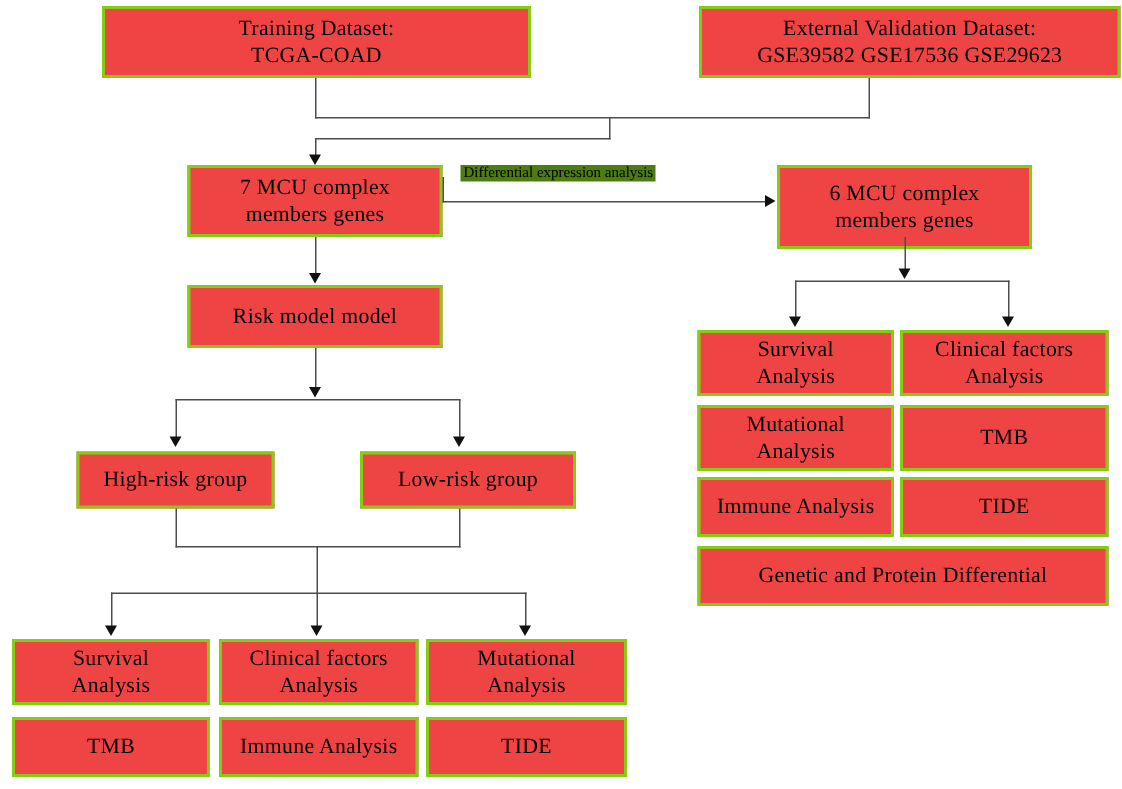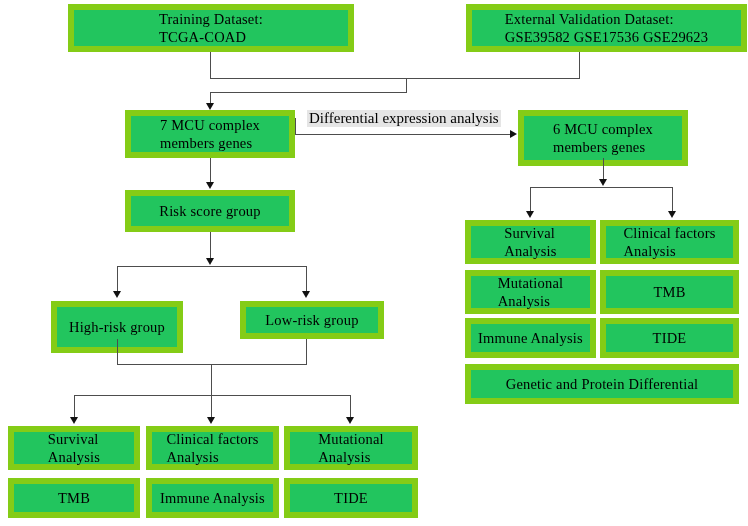--- a/index.html
+++ b/index.html
@@ -12,25 +12,26 @@
     position: relative;
     width: 748px;
     height: 526px;
     background: #ffffff;
     font-family: "Liberation Serif", "DejaVu Serif", serif;
     overflow: hidden;
   }
   .node {
     position: absolute;
     box-sizing: border-box;
-    border: 6px solid #84cc16;
-    background: #22c55e;
+    border: 2px solid #84cc16;
+    background: #ef4444;
     display: flex;
     align-items: center;
     justify-content: center;
+    text-align: center;
     color: #000000;
     font-size: 14.5px;
     line-height: 1.25;
     letter-spacing: 0.2px;
     padding: 1px 3px;
     white-space: pre-line;
   }
   .node.two-line { font-size: 14.5px; }
   .node.wide { font-size: 14.5px; }
   
@@ -56,23 +57,23 @@
     position: absolute;
     width: 0;
     height: 0;
     border-top: 4.5px solid transparent;
     border-bottom: 4.5px solid transparent;
     border-left: 7px solid #111111;
   }
   .edge-label {
     position: absolute;
     color: #000000;
-    font-size: 15px;
+    font-size: 10px;
     white-space: nowrap;
-    background: #e5e5e5;
+    background: #4d7c0f;
     padding: 0 2px;
   }
 </style>
 </head>
 <body>
 
 <div id="canvas">
 
   <div class="node two-line" style="left:68px; top:4px; width:286px; height:48px;">Training Dataset:
 TCGA-COAD</div>
@@ -97,31 +98,31 @@
   <div class="hline" style="left:295px; top:134px; width:215px;"></div>
   <div class="arrow-right" style="left:510px; top:130px;"></div>
   <div class="edge-label" style="left:307px; top:110px;">Differential expression analysis</div>
 
   <div class="node two-line" style="left:518px; top:110px; width:170px; height:56px;">6 MCU complex
 members genes</div>
 
   <div class="vline" style="left:210px; top:158px; height:25px;"></div>
   <div class="arrow" style="left:206px; top:182px;"></div>
 
-  <div class="node" style="left:125px; top:190px; width:170px; height:42px;">Risk score group</div>
+  <div class="node" style="left:125px; top:190px; width:170px; height:42px;">Risk model model</div>
 
   <div class="vline" style="left:210px; top:232px; height:26px;"></div>
   <div class="arrow" style="left:206px; top:258px;"></div>
   <div class="hline" style="left:117px; top:266px; width:190px;"></div>
   <div class="vline" style="left:117px; top:266px; height:26px;"></div>
   <div class="arrow" style="left:113px; top:291px;"></div>
   <div class="vline" style="left:306px; top:266px; height:26px;"></div>
   <div class="arrow" style="left:302px; top:291px;"></div>
 
-  <div class="node" style="left:51px; top:301px; width:132px; height:52px;">High-risk group</div>
+  <div class="node" style="left:51px; top:301px; width:132px; height:38px;">High-risk group</div>
   <div class="node" style="left:240px; top:301px; width:144px; height:38px;">Low-risk group</div>
 
   <div class="vline" style="left:117px; top:339px; height:26px;"></div>
   <div class="vline" style="left:306px; top:339px; height:26px;"></div>
   <div class="hline" style="left:117px; top:364px; width:190px;"></div>
   <div class="vline" style="left:211px; top:364px; height:32px;"></div>
 
   <div class="hline" style="left:74px; top:395px; width:277px;"></div>
   <div class="vline" style="left:74px; top:395px; height:23px;"></div>
   <div class="arrow" style="left:70px; top:417px;"></div>

